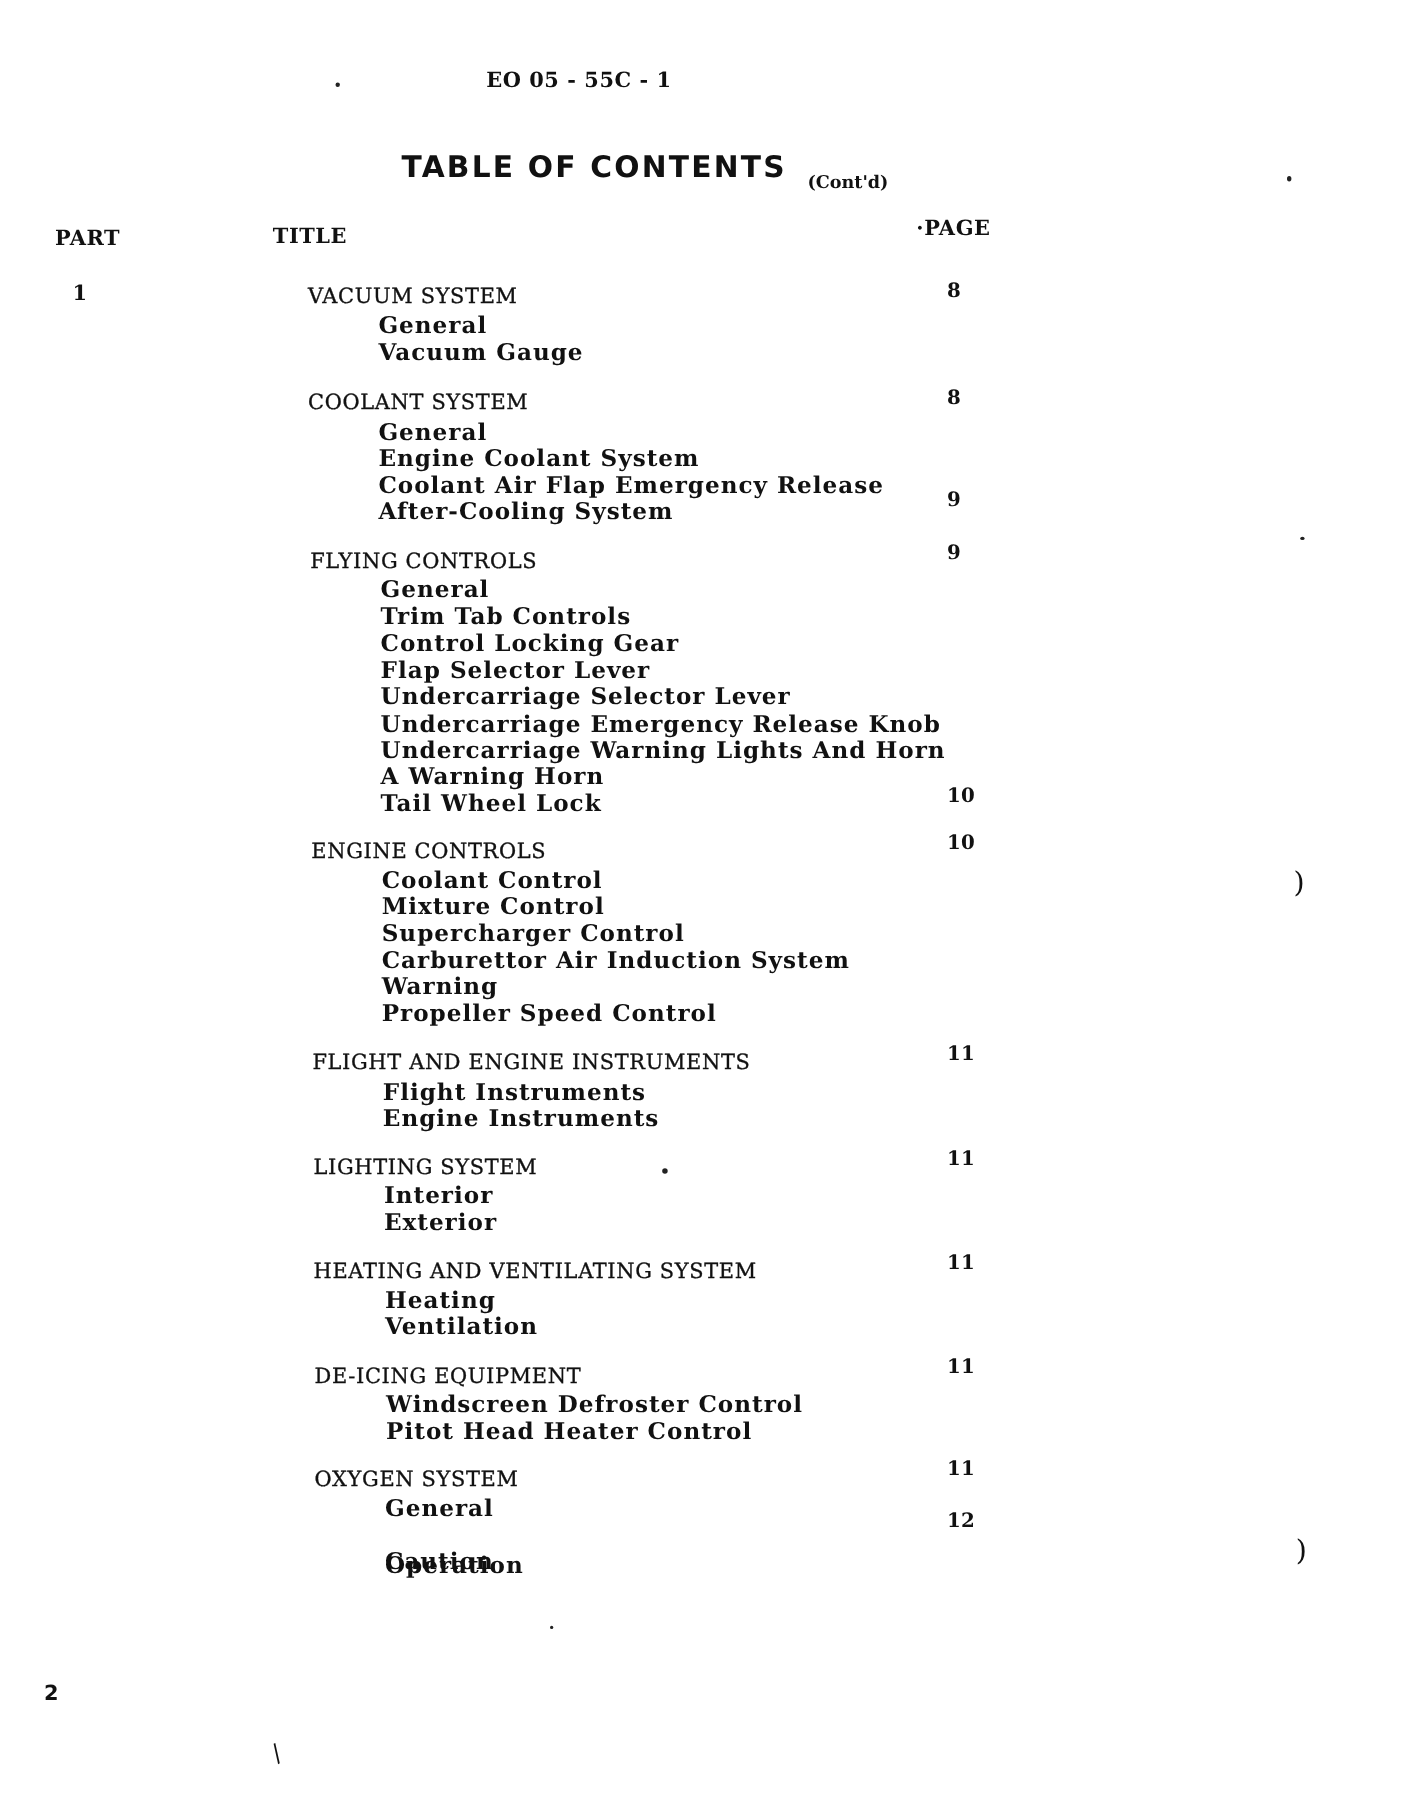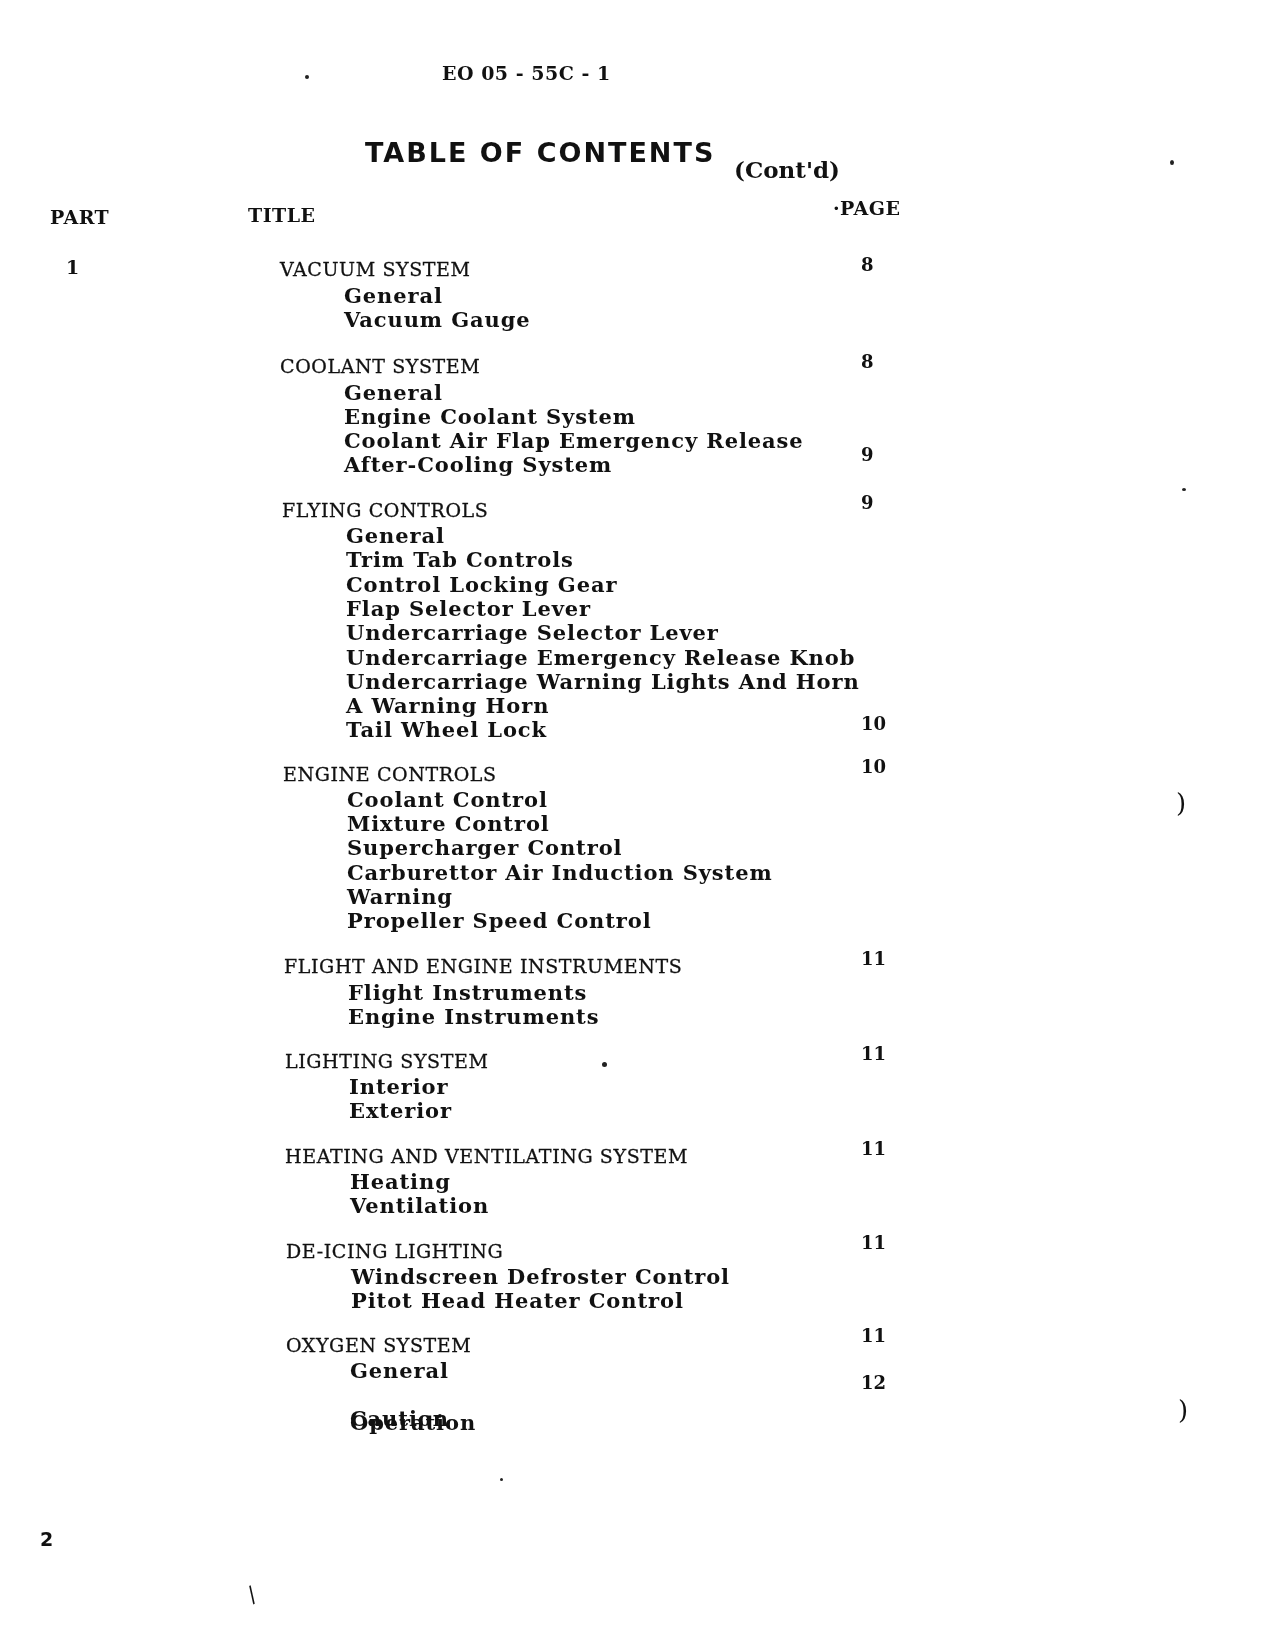--- a/index.html
+++ b/index.html
@@ -9,21 +9,21 @@
   }
   .abs { position: absolute; }
   .doc-id {
     left: 442px; top: 62px; font-size: 19px; font-weight: bold; letter-spacing: 0.5px;
   }
   .toc-title {
     left: 352px; top: 137px; font-family: "DejaVu Sans", "Liberation Sans", sans-serif;
     font-size: 27px; font-weight: 900; letter-spacing: 2px; margin-left: 13px;
   }
   .toc-cont {
-    left: 734px; top: 156px; font-size: 23px; font-weight: bold;
+    left: 734px; top: 156px; font-size: 16px; font-weight: bold;
   }
   .col-head { font-size: 19px; font-weight: bold; letter-spacing: 0.5px; }
   .part-num { font-size: 19px; font-weight: bold; }
   .section { position: absolute; left: 0; width: 1275px; }
   .sec-title {
     position: absolute; font-size: 19px; font-weight: normal; letter-spacing: 0.6px; white-space: nowrap;
     -webkit-text-stroke: 0.3px #111;
   }
   .sub-item {
     position: absolute; font-size: 21px; font-weight: bold; letter-spacing: 0.9px; white-space: nowrap;
@@ -103,21 +103,21 @@
       <div class="sub-item" style="left: 349px; top: 1074px;">Interior</div>
       <div class="sub-item" style="left: 349px; top: 1097.5px;">Exterior</div>
     </div>
     <div class="section">
       <div class="sec-title" style="left: 285px; top: 1145px;">HEATING AND VENTILATING SYSTEM</div>
       <div class="page-ref" style="left: 861px; top: 1138px;">11</div>
       <div class="sub-item" style="left: 350px; top: 1169px;">Heating</div>
       <div class="sub-item" style="left: 350px; top: 1193px;">Ventilation</div>
     </div>
     <div class="section">
-      <div class="sec-title" style="left: 286px; top: 1240px;">DE-ICING LIGHTING</div>
+      <div class="sec-title" style="left: 286px; top: 1240px;">DE-ICING EQUIPMENT</div>
       <div class="page-ref" style="left: 861px; top: 1232px;">11</div>
       <div class="sub-item" style="left: 351px; top: 1264px;">Windscreen Defroster Control</div>
       <div class="sub-item" style="left: 351px; top: 1288px;">Pitot Head Heater Control</div>
     </div>
     <div class="section">
       <div class="sec-title" style="left: 286px; top: 1334px;">OXYGEN SYSTEM</div>
       <div class="page-ref" style="left: 861px; top: 1325px;">11</div>
       <div class="sub-item" style="left: 350px; top: 1358px;">General</div>
       <div class="sub-item" style="left: 350px; top: 1382px; margin-top: 28px;">Operation</div>
       <div class="page-ref" style="left: 861px; top: 1372px;">12</div>

